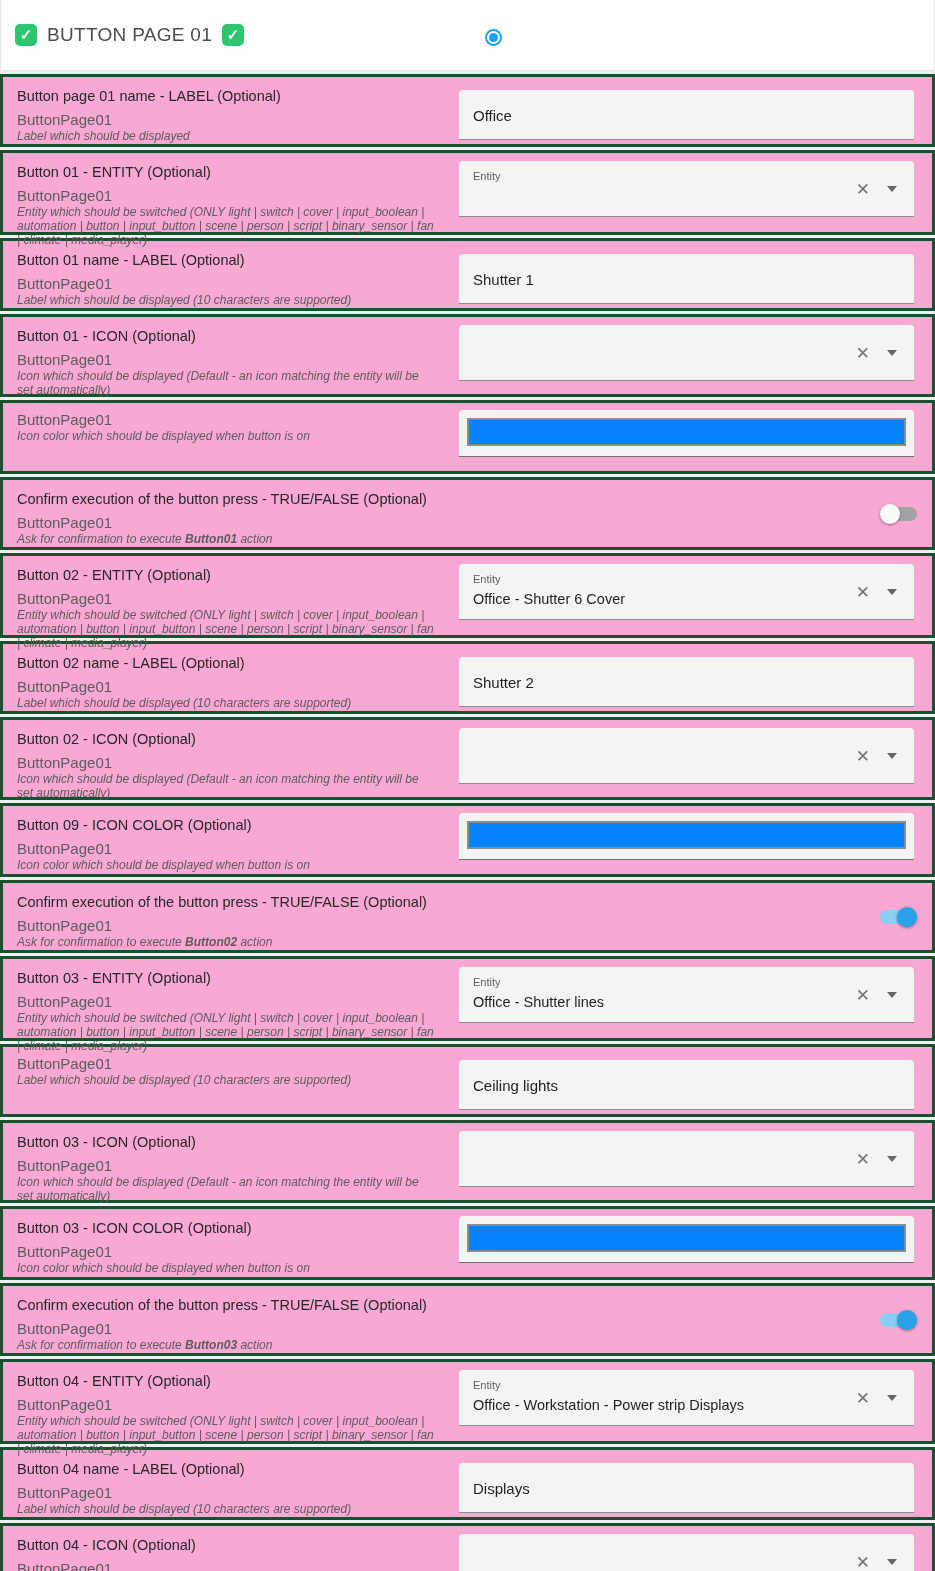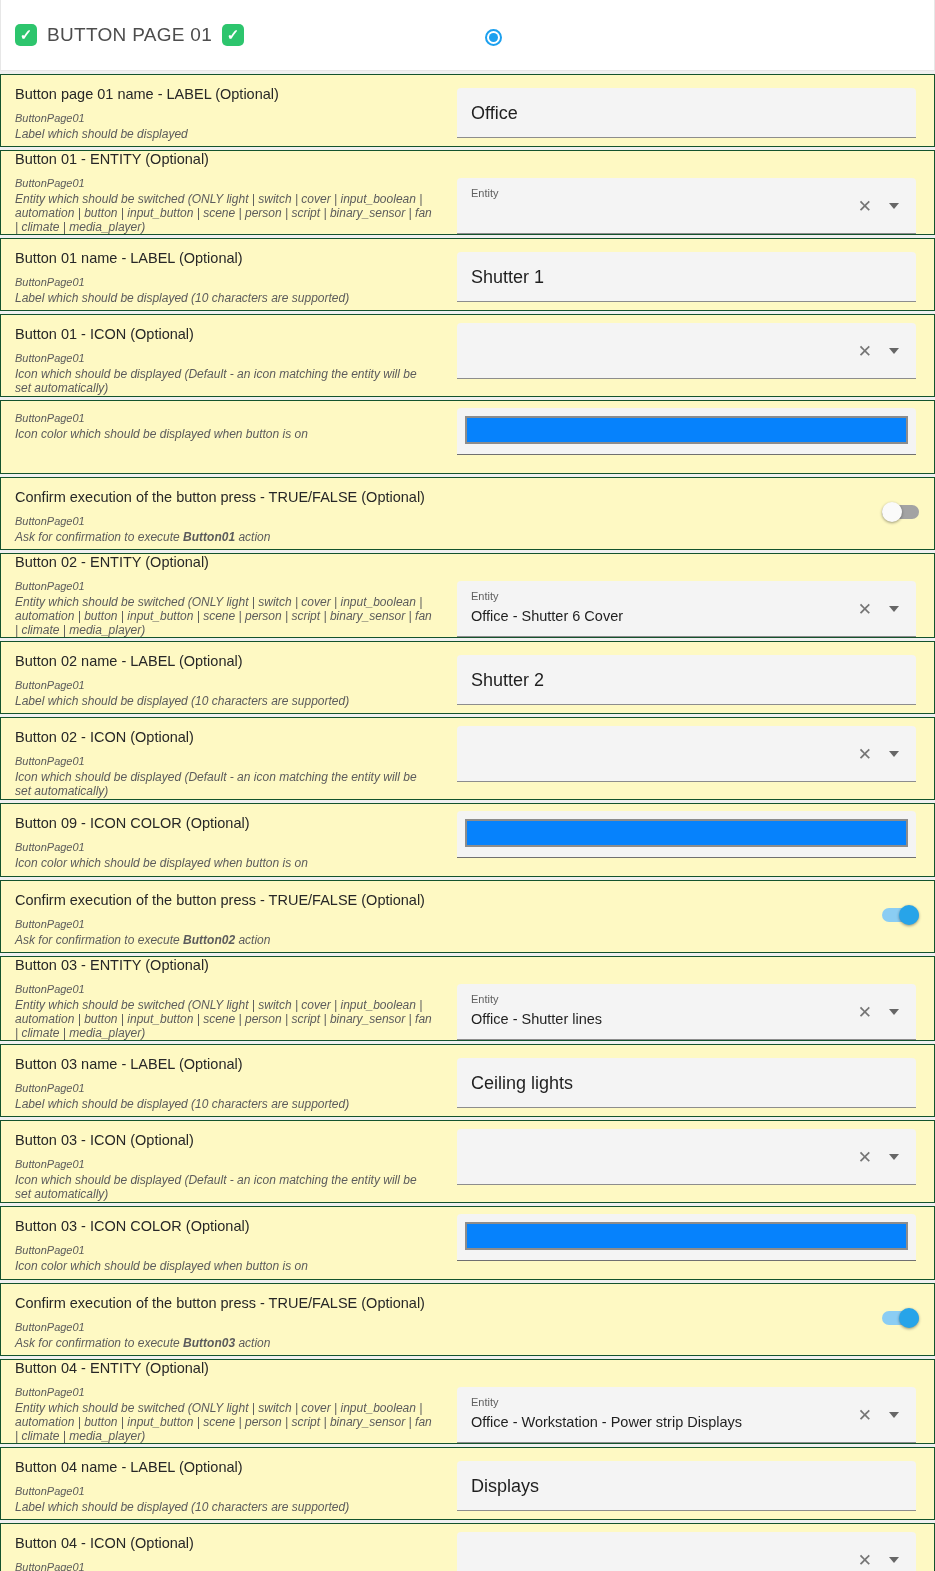--- a/index.html
+++ b/index.html
@@ -10,35 +10,35 @@
     position:relative;margin-bottom:3px;}
   .check-badge{display:inline-block;width:22px;height:22px;border-radius:5px;
     background:#2dc56d;color:#fff;font-weight:800;font-size:15px;line-height:22px;
     text-align:center;}
   .header-title{font-size:19px;font-weight:400;color:#4d4d4d;letter-spacing:.3px;
     margin:0 10px;}
   .radio{position:absolute;left:484px;top:29px;width:17px;height:17px;
     border-radius:50%;box-sizing:border-box;display:flex;align-items:center;
     justify-content:center;}
   .radio-dot{width:9px;height:9px;border-radius:50%;}
-  .row{background:#fef9c3;border:1px solid #14532d;box-sizing:border-box;
+  .row{background:#f9a8d4;border:3px solid #14532d;box-sizing:border-box;
     margin-bottom:3px;display:flex;}
-  .row-text{height:73px;} .row-entity{height:85px;align-items:flex-end;} .row-icon{height:83px;}
+  .row-text{height:73px;} .row-entity{height:85px;} .row-icon{height:83px;}
   .row-color{height:74px;} .row-toggle{height:73px;justify-content:center;}
   .left{width:456px;box-sizing:border-box;padding:10px 24px 0 14px;flex:none;}
   .title{font-size:14.5px;line-height:18px;color:#272727;margin-bottom:8px;}
-  .subtitle{font-size:11px;line-height:14px;font-style:italic;color:#5c5c5c;
+  .subtitle{font-size:15px;line-height:14px;color:#5c5c5c;
     margin-bottom:2px;}
   .desc{font-size:12px;line-height:14px;font-style:italic;color:#5c5c5c;}
   .right{flex:1;box-sizing:border-box;padding-right:18px;position:relative;}
   .field{background:#f4f4f4;border-bottom:1px solid #8d8d8d;
     border-radius:4px 4px 0 0;position:relative;box-sizing:border-box;}
   .text-field{height:50px;margin-top:13px;}
   .text-field .value{position:absolute;left:14px;top:50%;transform:translateY(-50%);
-    font-size:18px;color:#1f1f1f;}
+    font-size:15px;color:#1f1f1f;}
   .select-field{height:56px;margin-top:8px;padding:9px 70px 7px 14px;}
   .flabel{display:block;font-size:11px;line-height:13px;color:#606060;}
   .select-field .value{display:block;font-size:14.5px;color:#1f1f1f;margin-top:5px;}
   .clear{position:absolute;right:44px;top:50%;transform:translateY(-50%);
     font-size:17px;color:#757575;cursor:pointer;font-style:normal;}
   .caret{position:absolute;right:17px;top:50%;transform:translateY(-3px);
     width:0;height:0;border-left:5px solid transparent;
     border-right:5px solid transparent;border-top:6px solid #666;}
   .color-field{height:47px;margin-top:7px;border-bottom:1px solid #707070;
     padding:8px 8px 0 8px;}
@@ -217,21 +217,20 @@
           <div class="field select-field">
             <span class="flabel">Entity</span>
             <span class="value">Office - Shutter lines</span>
             <span class="clear">✕</span>
             <span class="caret"></span>
           </div>
         </div>
       </section>
       <section class="row row-text">
         <div class="left">
-          <div class="title">Button 03 name - LABEL (Optional)</div>
           <div class="subtitle">ButtonPage01</div>
           <div class="desc">Label which should be displayed (10 characters are supported)</div>
         </div>
         <div class="right">
           <div class="field text-field">
             <span class="value">Ceiling lights</span>
           </div>
         </div>
       </section>
       <section class="row row-icon">

